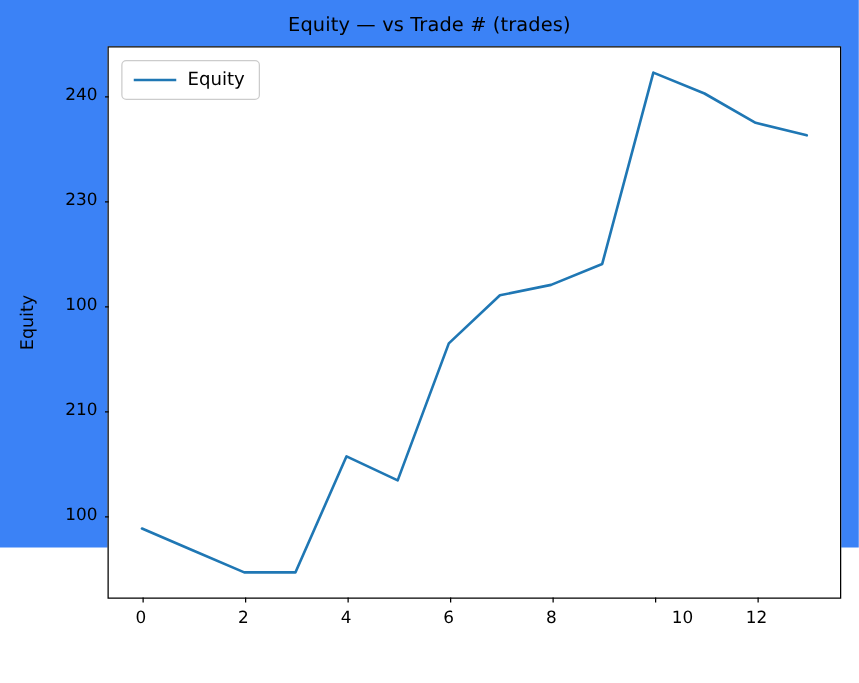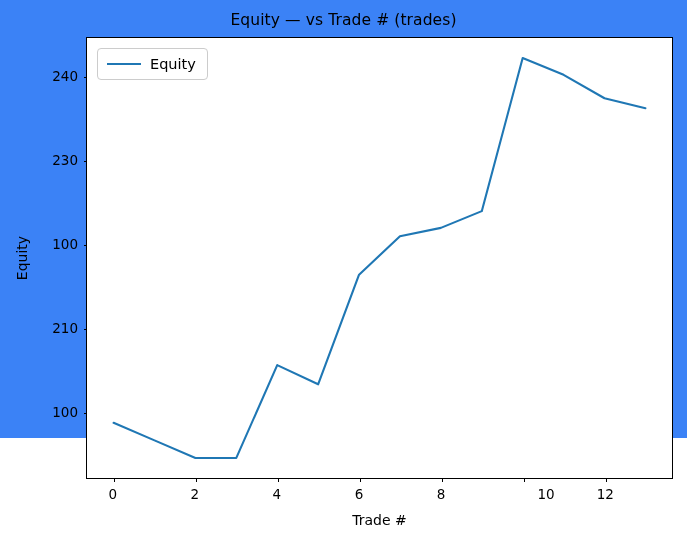--- a/index.html
+++ b/index.html
@@ -183,14 +183,13 @@
       <div class="tick-mark ytick-mark" style="top: 38.654px;"></div>
       <div class="tick-mark xtick-mark" style="left: 26.6818px;"></div>
       <div class="tick-mark xtick-mark" style="left: 108.78px;"></div>
       <div class="tick-mark xtick-mark" style="left: 190.878px;"></div>
       <div class="tick-mark xtick-mark" style="left: 272.976px;"></div>
       <div class="tick-mark xtick-mark" style="left: 355.073px;"></div>
       <div class="tick-mark xtick-mark" style="left: 437.171px;"></div>
       <div class="tick-mark xtick-mark" style="left: 519.269px;"></div>
     </div>
 
-  <div id="xlabel">Trade #</div>
 </div>
 
 </body></html>

